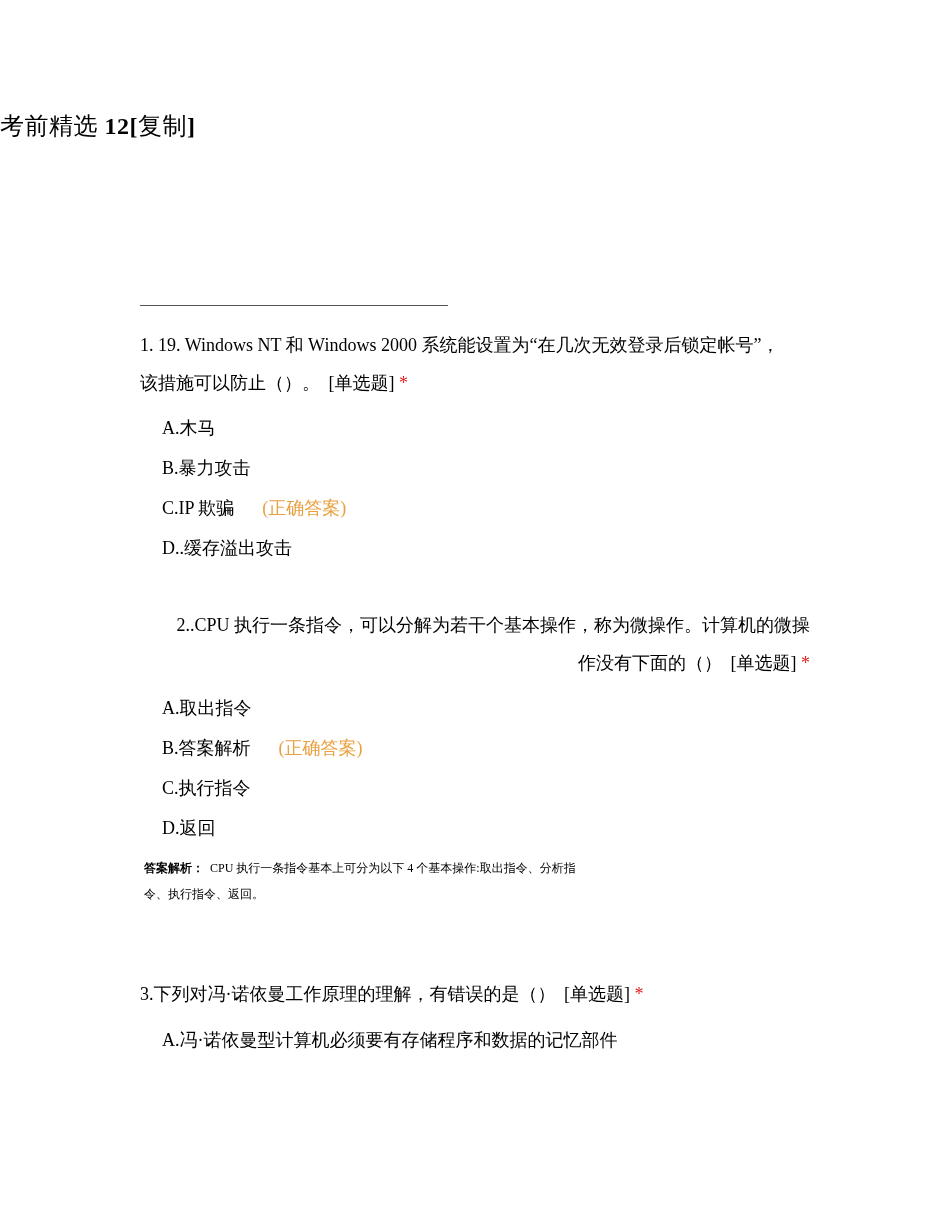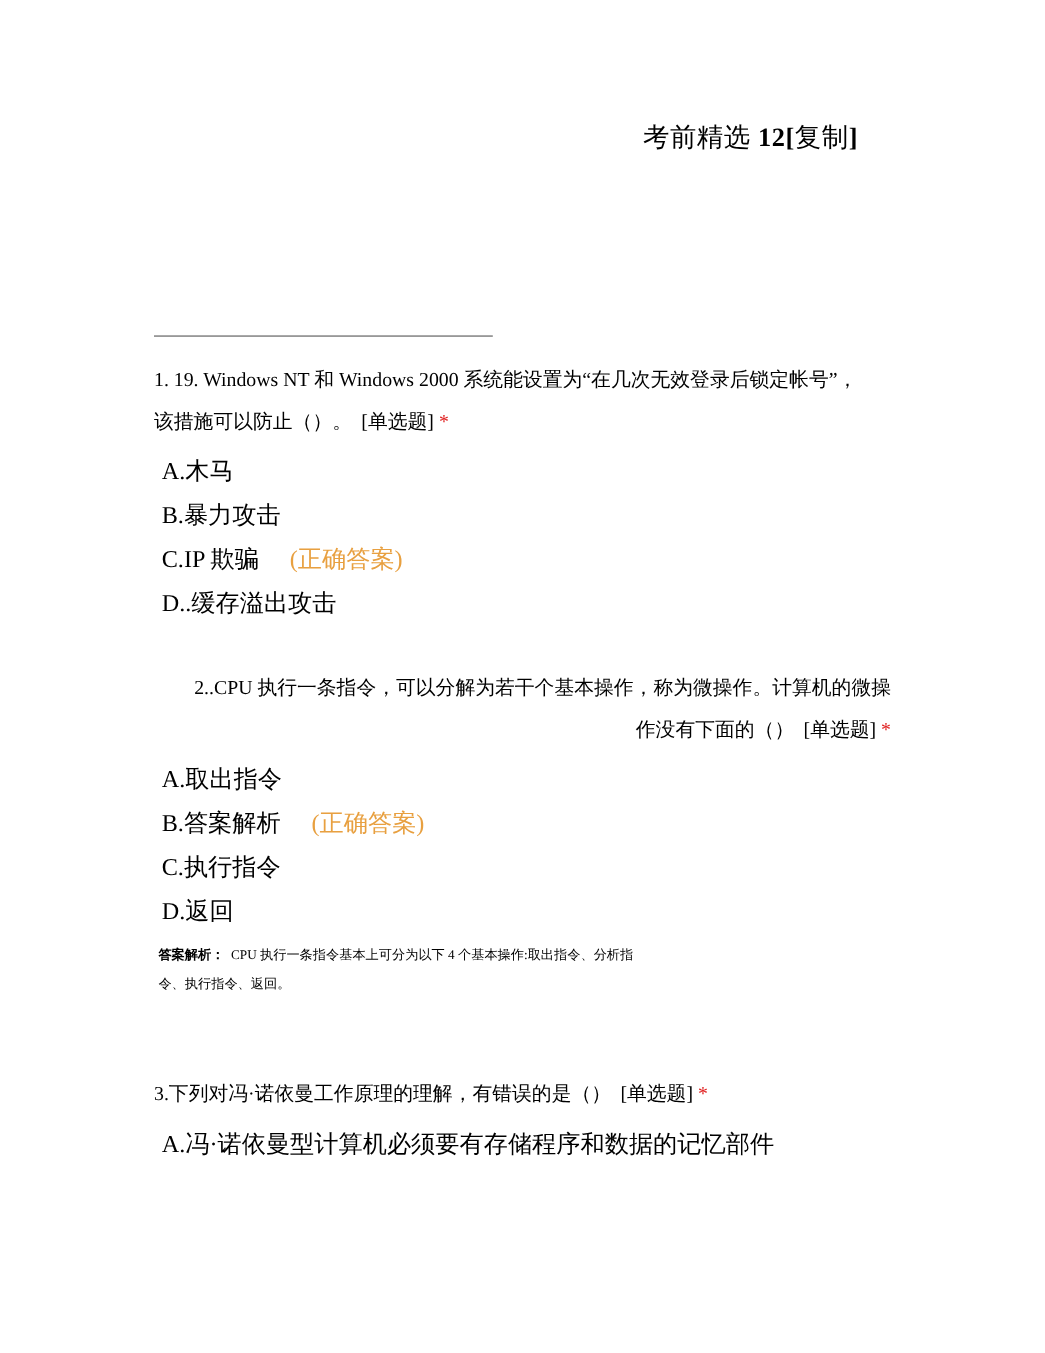--- a/index.html
+++ b/index.html
@@ -19,21 +19,21 @@
       position: absolute;
       left: 0; top: 0;
       width: 950px;
       height: 1230px;
     }
     .doc-title {
       position: absolute;
       top: 110px;
       left: 0;
       width: 780px;
-      text-align: right;
+      text-align: left;
       font-size: 24px;
       line-height: 32px;
       letter-spacing: 0.5px;
     }
     .doc-title .bold { font-weight: bold; }
     .block {
       position: absolute;
       left: 140px;
       width: 670px;
       font-size: 18px;
@@ -47,22 +47,22 @@
     .blank-line {
       position: absolute;
       left: 140px;
       top: 305px;
       width: 308px;
       height: 0;
       border-top: 1.5px solid #555555;
     }
     .option {
       position: absolute;
-      left: 147px;
-      font-size: 22px;
+      left: 162px;
+      font-size: 18px;
       line-height: 24px;
       white-space: nowrap;
     }
     .correct { color: #e8a040; padding-left: 28px; }
     .analysis {
       position: absolute;
       left: 144px;
       width: 670px;
       font-size: 12px;
       line-height: 26px;

